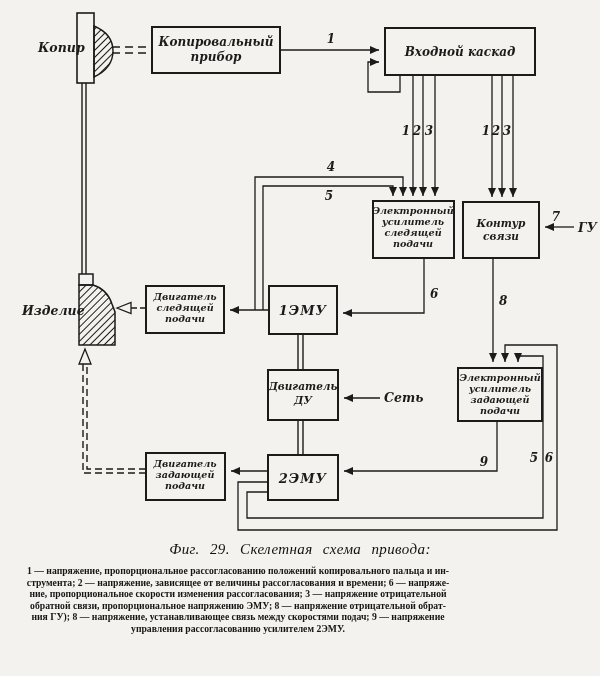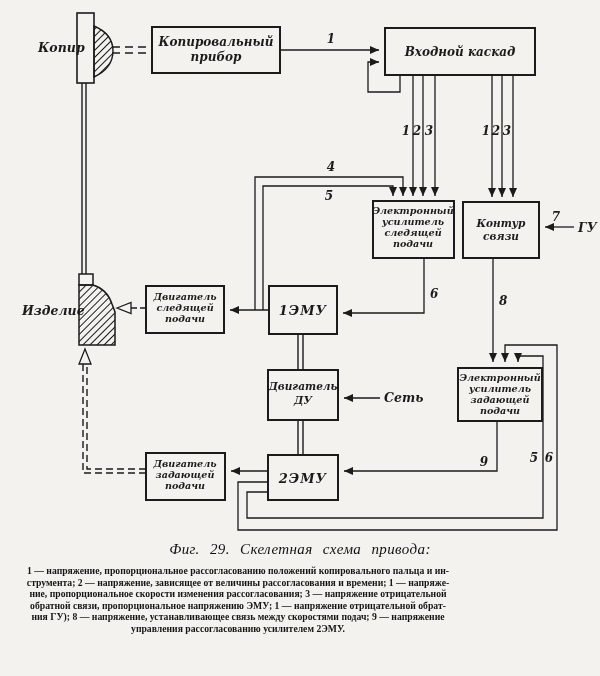--- a/index.html
+++ b/index.html
@@ -204,19 +204,19 @@
   <text x="22" y="315" class="side">Изделие</text>
 
   <text x="384" y="402" class="side">Сеть</text>
   <text x="578" y="232" class="side">ГУ</text>
 </svg>
 
 <div class="caption">Фиг. 29. Скелетная схема привода:</div>
 
 <div class="legend">
   <div class="lg-line">1 — напряжение, пропорциональное рассогласованию  положений копировального пальца и ин-</div>
-  <div class="lg-line">струмента; 2 — напряжение, зависящее от величины рассогласования и времени; 1 — напряже-</div>
+  <div class="lg-line">струмента; 2 — напряжение, зависящее от величины рассогласования и времени; 6 — напряже-</div>
   <div class="lg-line">ние, пропорциональное скорости изменения рассогласования; 3 — напряжение отрицательной</div>
-  <div class="lg-line">обратной связи, пропорциональное напряжению ЭМУ; 1 — напряжение отрицательной обрат-</div>
+  <div class="lg-line">обратной связи, пропорциональное напряжению ЭМУ; 8 — напряжение отрицательной обрат-</div>
   <div class="lg-line">ния  ГУ); 8 — напряжение,  устанавливающее связь между скоростями  подач; 9 — напряжение</div>
   <div class="lg-line">управления рассогласованию усилителем 2ЭМУ.</div>
 </div>
 </div>
 
 </body></html>

